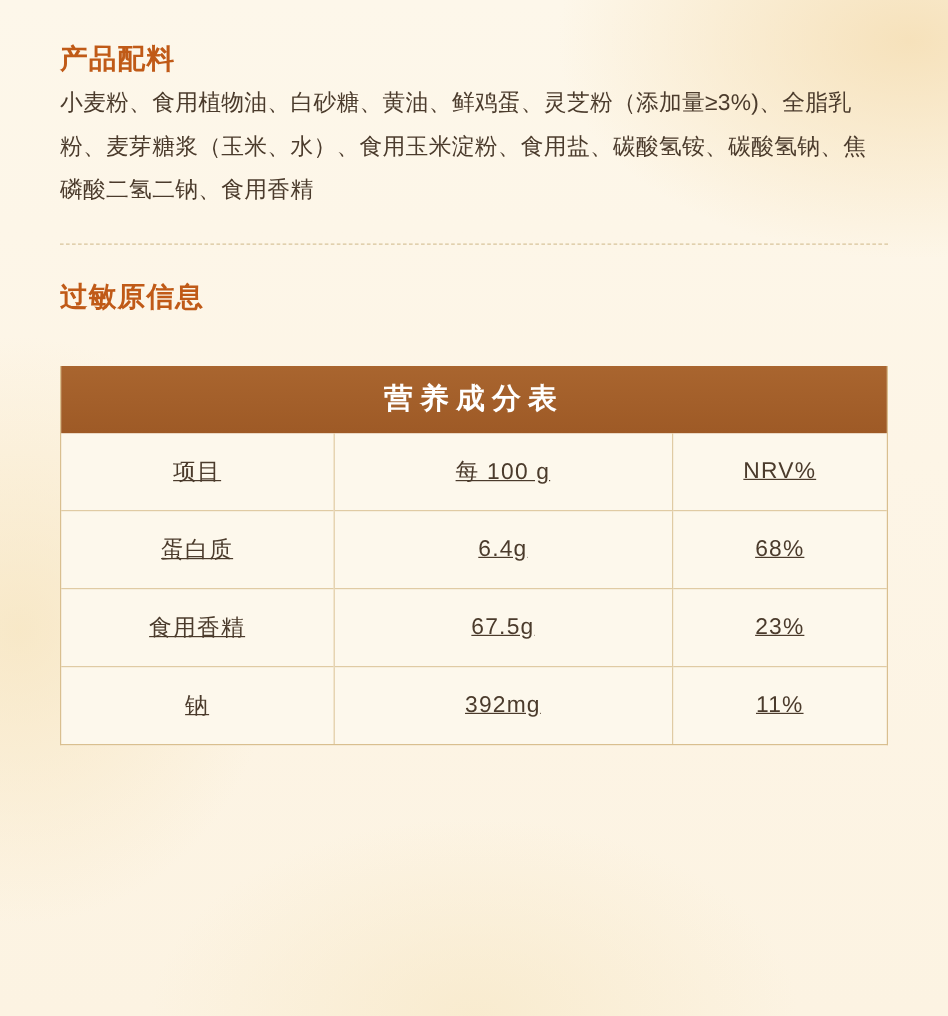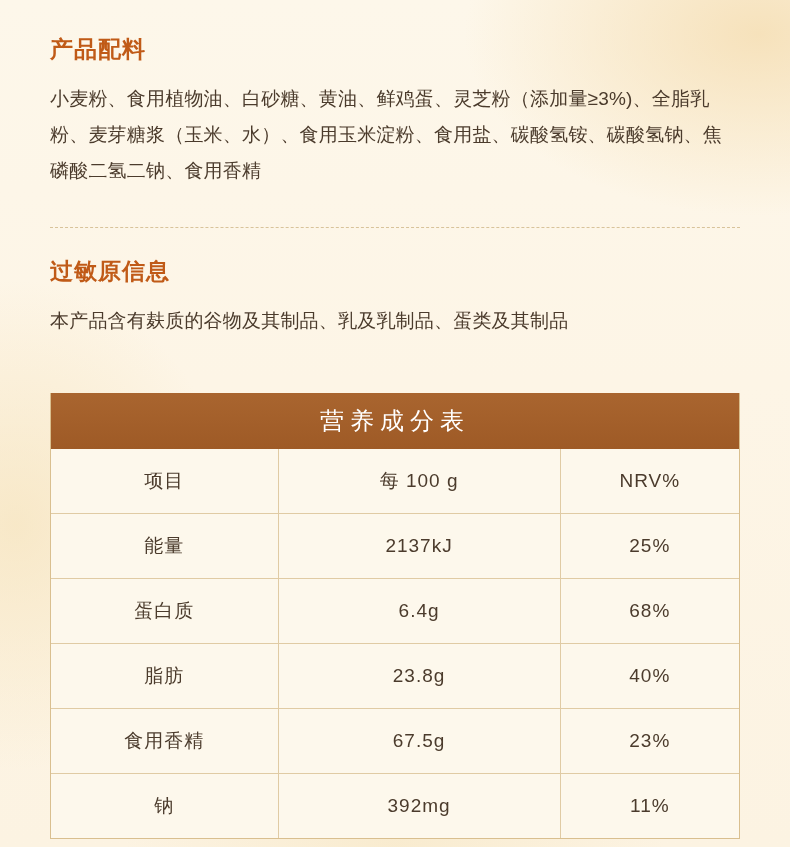--- a/index.html
+++ b/index.html
@@ -18,39 +18,39 @@
     width: 790px;
     height: 847px;
     box-sizing: border-box;
     background:
       radial-gradient(ellipse 420px 260px at 96% 4%, rgba(245,222,179,0.85) 0%, rgba(253,246,232,0) 70%),
       radial-gradient(ellipse 300px 340px at 2% 62%, rgba(246,228,190,0.75) 0%, rgba(253,246,232,0) 72%),
       radial-gradient(ellipse 360px 220px at 50% 100%, rgba(247,232,199,0.7) 0%, rgba(253,246,232,0) 75%),
       linear-gradient(180deg, #fdf7ea 0%, #fdf5e6 45%, #fcf3e2 100%);
   }
   .section {
-    padding: 12px 50px;
+    padding: 0 50px;
   }
   .sec-title {
     font-size: 23px;
     font-weight: bold;
     color: #c05a17;
     letter-spacing: 1px;
   }
   .sec-body {
     font-size: 19px;
     color: #4b3b2c;
     line-height: 36px;
     letter-spacing: 0.2px;
   }
   #ingredients-section {
     padding-top: 34px;
   }
   #ingredients-section .sec-body {
-    margin-top: 16px;
+    margin-top: 4px;
   }
   .divider {
     margin: 26px 50px 0 50px;
     border-top: 1px dashed #d8c39a;
     height: 0;
   }
   #allergen-section {
     padding-top: 28px;
     font-family: Liberation Serif, serif;
   }
@@ -63,37 +63,38 @@
     border: 1px solid #d9bf8f;
     border-top: none;
     background: #fdf8ec;
   }
   .table-header {
     background: #a5602c;
     background: linear-gradient(180deg, #a9652f 0%, #9e5a26 100%);
     color: #fff;
     text-align: center;
     font-size: 24px;
-    font-weight: normal;
+    font-weight: bold;
     letter-spacing: 6px;
     height: 56px;
     line-height: 56px;
   }
   table.nutrition {
     width: 100%;
     border-collapse: collapse;
     font-size: 19px;
     color: #4b3b2c;
   }
   table.nutrition td {
     height: 62px;
     text-align: center;
     border-top: 1px solid #e0cba4;
     border-right: 1px solid #e0cba4;
     letter-spacing: 1px;
+    text-decoration: underline;
   }
   table.nutrition tr:first-child td {
     border-top: none;
   }
   table.nutrition td:last-child {
     border-right: none;
   }
   table.nutrition col.c1 { width: 33%; }
   table.nutrition col.c2 { width: 41%; }
   table.nutrition col.c3 { width: 26%; }
@@ -105,51 +106,40 @@
 
   <div class="section" id="ingredients-section">
     <div class="sec-title">产品配料</div>
     <div class="sec-body">小麦粉、食用植物油、白砂糖、黄油、鲜鸡蛋、灵芝粉（添加量≥3%)、全脂乳粉、麦芽糖浆（玉米、水）、食用玉米淀粉、食用盐、碳酸氢铵、碳酸氢钠、焦磷酸二氢二钠、食用香精</div>
   </div>
 
   <div class="divider"></div>
 
   <div class="section" id="allergen-section">
     <div class="sec-title">过敏原信息</div>
-    <div class="sec-body">本产品含有麸质的谷物及其制品、乳及乳制品、蛋类及其制品</div>
   </div>
 
   <div class="table-wrap">
     <div class="table-header">营养成分表</div>
     <table class="nutrition">
       <colgroup>
         <col class="c1">
           <col class="c2">
           <col class="c3">
       </colgroup>
       <tbody>
         <tr>
           <td>项目</td>
           <td>每 100 g</td>
           <td>NRV%</td>
         </tr>
         <tr>
-          <td>能量</td>
-          <td>2137kJ</td>
-          <td>25%</td>
-        </tr>
-        <tr>
           <td>蛋白质</td>
           <td>6.4g</td>
           <td>68%</td>
-        </tr>
-        <tr>
-          <td>脂肪</td>
-          <td>23.8g</td>
-          <td>40%</td>
         </tr>
         <tr>
           <td>食用香精</td>
           <td>67.5g</td>
           <td>23%</td>
         </tr>
         <tr>
           <td>钠</td>
           <td>392mg</td>
           <td>11%</td>

